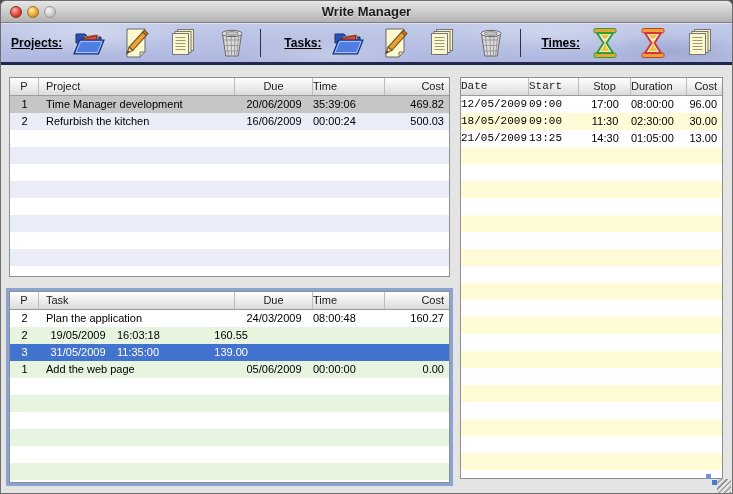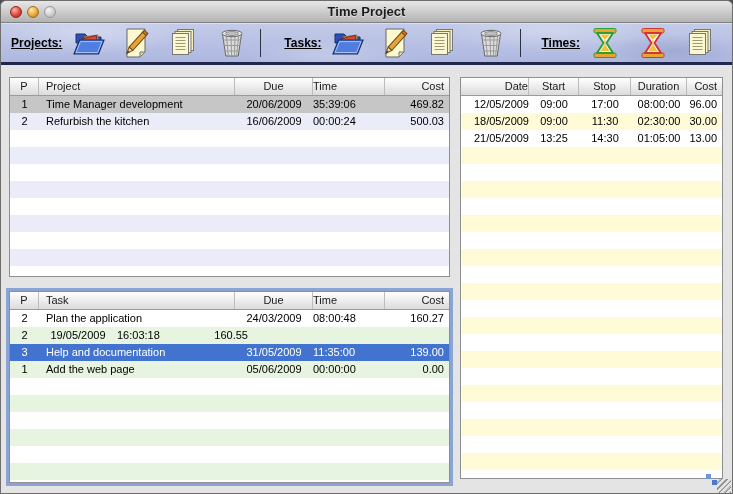--- a/index.html
+++ b/index.html
@@ -87,24 +87,24 @@
   .panel.focused .row.sel{ background:var(--selection_active,#4273cf); color:#fff; }
   .cell{ white-space:nowrap; overflow:hidden; flex:none; }
 
   
   .cols-left .c0{ width:29px; text-align:center; }
   .cols-left .c1{ flex:1 1 auto; text-align:left; padding-left:7px; }
   .cols-left .c2{ width:78px; text-align:center; }
   .cols-left .c3{ width:72px; }
   .cols-left .c4{ width:64px; text-align:right; padding-right:5px; }
   
-  .cols-times .c0{ width:68px; text-align:right; }
-  .cols-times .c1{ width:50px; text-align:center; }
+  .cols-times .c0{ width:68px; text-align:left;font-family:Liberation Mono, monospace; }
+  .cols-times .c1{ width:50px; text-align:left;font-family:Liberation Mono, monospace; }
   .cols-times .c2{ width:52px; text-align:center; }
-  .cols-times .c3{ width:56px; text-align:center; }
+  .cols-times .c3{ width:56px; }
   .cols-times .c4{ flex:1 1 auto; text-align:right; padding-right:5px; }
 
   
   .resize-grip{
     position:absolute; right:1px; bottom:1px; width:14px; height:14px;
     background:repeating-linear-gradient(135deg,#e4e4e4 0 2px,#bdbdbd 2px 3px,#8f8f8f 3px 4px);
   }
   .corner-dot{ position:absolute; width:5px; height:5px; }
   .corner-dot.d1{ left:705px; top:409px; background:#6f96dc; }
   .corner-dot.d2{ left:711px; top:415px; background:#4a7ad0; }
@@ -113,21 +113,21 @@
 <body>
 
 <div class="window">
 
   <div class="titlebar">
     <div class="traffic">
       <span class="light red"></span>
       <span class="light yellow"></span>
       <span class="light gray"></span>
     </div>
-    <div class="title">Time Project</div>
+    <div class="title">Write Manager</div>
   </div>
 
   <div class="toolbar">
     <div class="tgroup">
       <span class="tlabel">Projects:</span>
       <div class="tbtns">
           <button class="tool-btn">
             <span class="icon">
               <svg viewBox="0 0 34 32" width="34" height="32">
     <path d="M4 7 h9 l3 3 h13 v6 H4 Z" fill="#2a50b8" stroke="#16306e"></path>
@@ -315,21 +315,20 @@
             <div class="cell c4">160.27</div>
           </div>
           <div class="row">
             <div class="cell c0">2</div>
             <div class="cell c2">19/05/2009</div>
             <div class="cell c3">16:03:18</div>
             <div class="cell c4">160.55</div>
           </div>
           <div class="row sel">
             <div class="cell c0">3</div>
-            <div class="cell c1">Help and documentation</div>
             <div class="cell c2">31/05/2009</div>
             <div class="cell c3">11:35:00</div>
             <div class="cell c4">139.00</div>
           </div>
           <div class="row">
             <div class="cell c0">1</div>
             <div class="cell c1">Add the web page</div>
             <div class="cell c2">05/06/2009</div>
             <div class="cell c3">00:00:00</div>
             <div class="cell c4">0.00</div>

